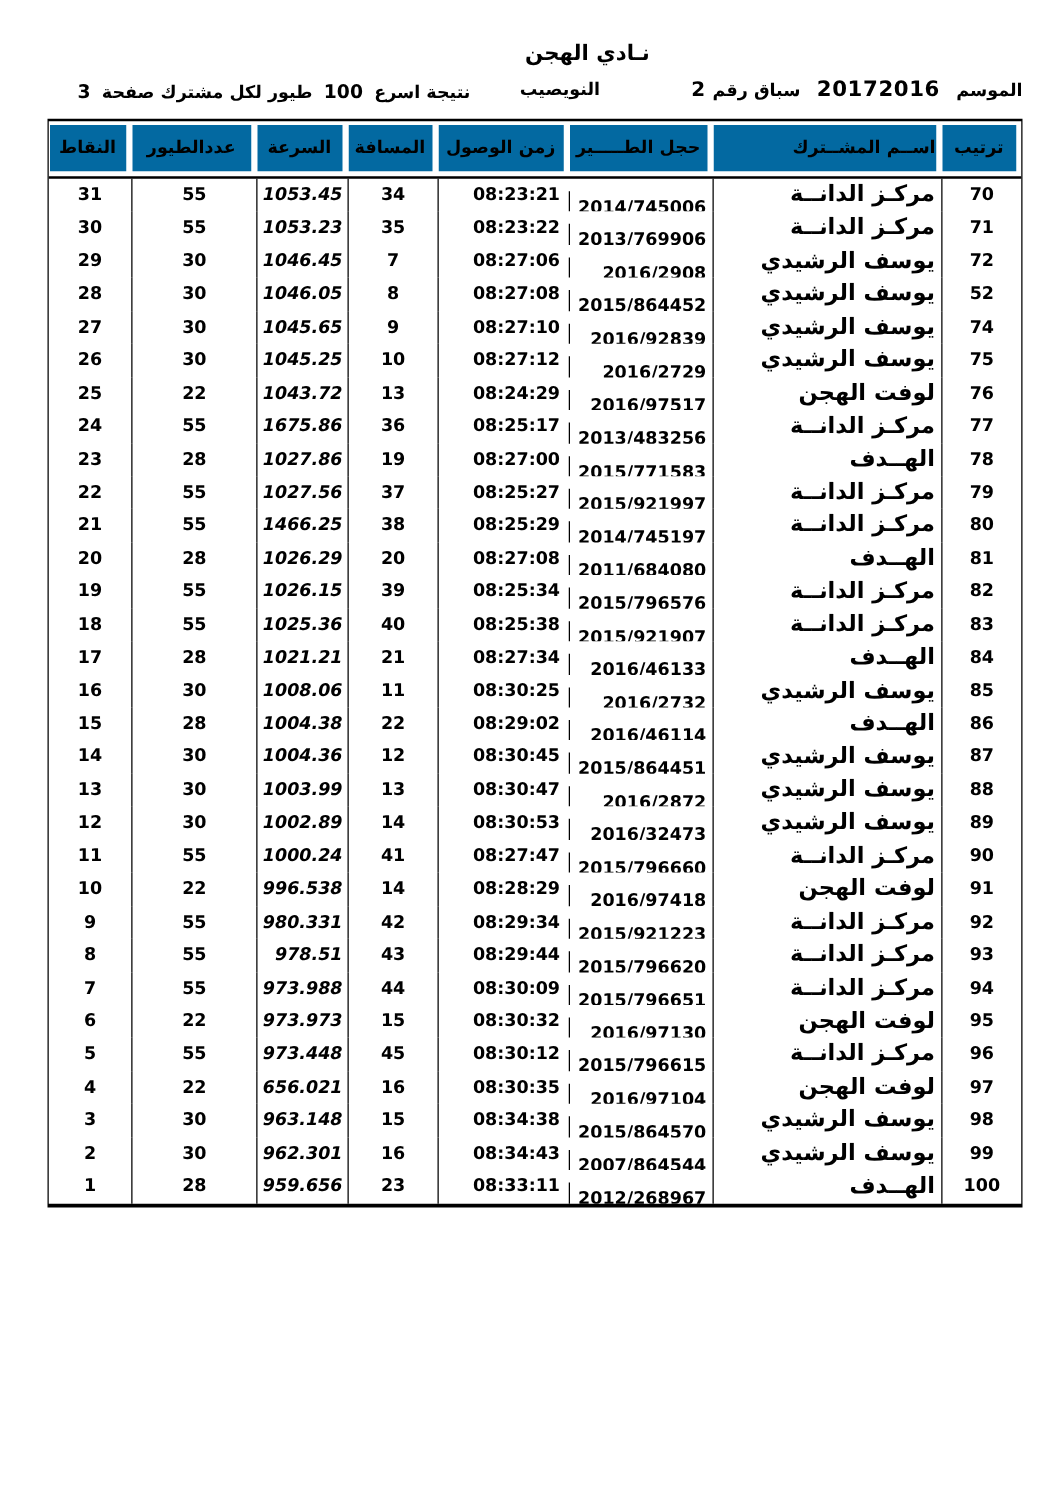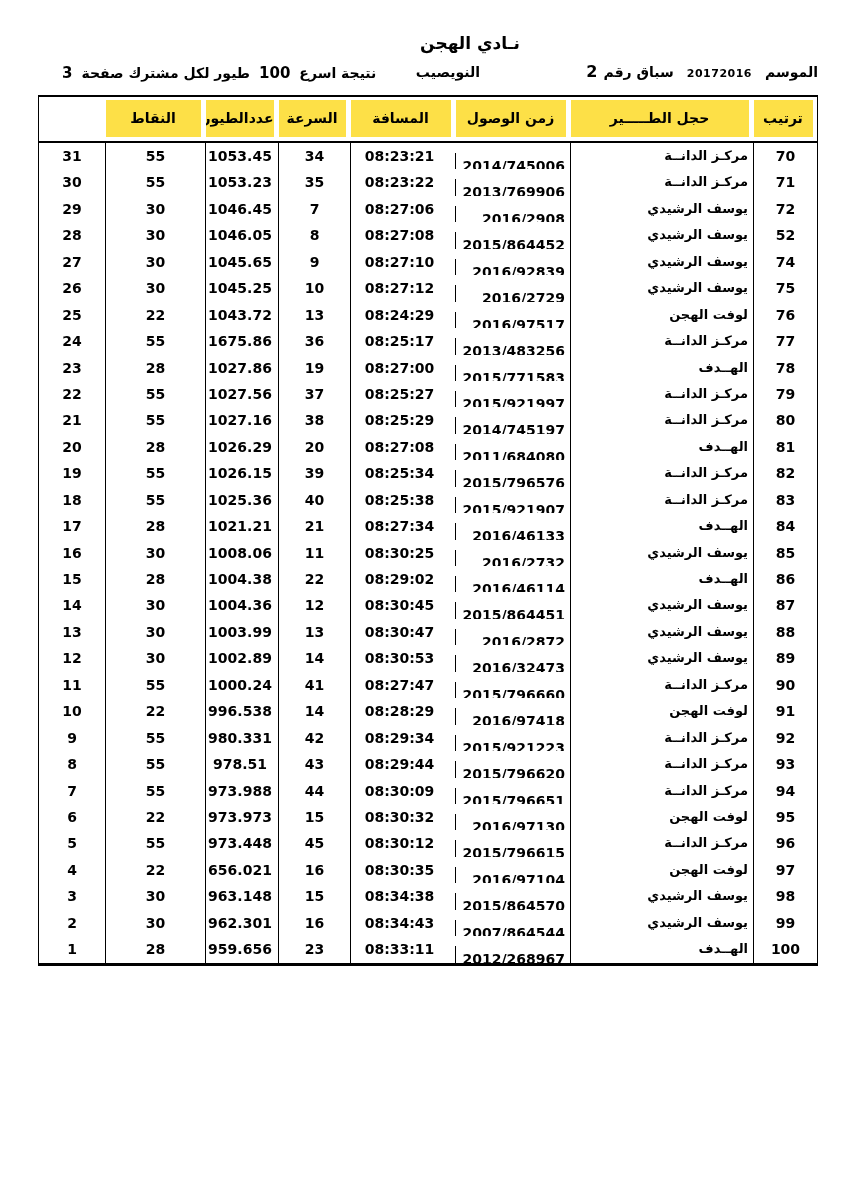--- a/index.html
+++ b/index.html
@@ -25,21 +25,21 @@
 
   
   .subtitle {
     position: absolute; top: 62px; right: 30px; left: 38px; height: 26px;
     font-weight: bold; font-size: 14px;
   }
   .sub-race {
     position: absolute; right: 0; top: 0;
     display: flex; align-items: baseline; gap: 13px; white-space: nowrap;
   }
-  .sub-race .num-big { font-size: 11px; letter-spacing: 0.5px; }
+  .sub-race .num-big { font-size: 17px; letter-spacing: 0.5px; }
   .sub-race .num-mid { font-size: 16px; }
   .sub-location { position: absolute; right: 338px; top: 2px; white-space: nowrap; text-align: right; }
   .sub-result {
     position: absolute; left: 16px; top: 2px;
     display: flex; align-items: baseline; gap: 9px; white-space: nowrap;
   }
   .sub-result .num { font-size: 15px; }
   .sub-result .page-num { margin-left: 8px; }
 
   
@@ -52,46 +52,46 @@
   }
   .grid-row {
     display: grid;
     grid-template-columns: 64px 183px 115px 105px 72px 73px 100px 66px;
   }
   .thead {
     border-bottom: 2px solid #000;
     padding: 0 2px;
   }
   .th {
-    background: #fde047;
+    background: #0369a1;
     margin: 3px 2.5px 4px 2.5px;
     height: 37px; line-height: 37px;
     font-size: 14px; font-weight: bold;
     text-align: center;
     white-space: nowrap; overflow: hidden;
   }
   .th.h-name { text-align: right; padding-left: 14px; }
   .th.h-ring { text-align: center; }
 
   .tr { height: 26.45px; }
   .td {
     font-weight: bold; font-size: 14px;
     line-height: 26.45px;
     white-space: nowrap; overflow: hidden;
     border-left: 1px solid #000;
   }
   .td:last-child { border-left: none; }
   .c-center { text-align: center; }
-  .td.c-name { text-align: left; direction: ltr; padding-left: 6px; font-size: 13px; }
+  .td.c-name { text-align: left; direction: ltr; padding-left: 6px; font-size: 18px; }
   
   .td.c-name { direction: rtl; text-align: right; padding-right: 5px; padding-left: 0; }
   .td.c-ring  { text-align: left; padding-left: 5px; direction: ltr; margin-top: 10px; }
   .td.c-ring  { direction: rtl; text-align: right; padding-right: 5px; }
-  .td.c-time  { text-align: center; padding-right: 7px; }
-  .td.c-speed { text-align: center; padding-right: 4px; }
+  .td.c-time  { text-align: right; padding-right: 7px; }
+  .td.c-speed { text-align: right; padding-right: 4px; font-style: italic; }
 </style>
 </head>
 <body>
 
 <div class="page">
 
   <div class="doc-title">نـادي الهجن</div>
 
   <div class="subtitle">
     <div class="sub-race">
@@ -105,20 +105,21 @@
       <span>نتيجة اسرع</span>
       <span class="num">100</span>
       <span>طيور لكل مشترك صفحة</span>
       <span class="num page-num">3</span>
     </div>
   </div>
 
   <div class="rtable">
     <div class="thead grid-row">
       <div class="th">ترتيب</div>
+      <div class="th h-name">اســم المشــترك</div>
       <div class="th h-ring">حجل الطـــــير</div>
       <div class="th">زمن الوصول</div>
       <div class="th">المسافة</div>
       <div class="th">السرعة</div>
       <div class="th">عددالطيور</div>
       <div class="th">النقاط</div>
     </div>
     <div class="tbody">
         <div class="tr grid-row">
     <div class="td c-center">70</div>
@@ -219,21 +220,21 @@
     <div class="td c-speed">1027.56</div>
     <div class="td c-center">55</div>
     <div class="td c-center">22</div>
   </div>
         <div class="tr grid-row">
     <div class="td c-center">80</div>
     <div class="td c-name">مركـز الدانــة</div>
     <div class="td c-ring">2014/745197</div>
     <div class="td c-time">08:25:29</div>
     <div class="td c-center">38</div>
-    <div class="td c-speed">1027.16</div>
+    <div class="td c-speed">1466.25</div>
     <div class="td c-center">55</div>
     <div class="td c-center">21</div>
   </div>
         <div class="tr grid-row">
     <div class="td c-center">81</div>
     <div class="td c-name">الهــدف</div>
     <div class="td c-ring">2011/684080</div>
     <div class="td c-time">08:27:08</div>
     <div class="td c-center">20</div>
     <div class="td c-speed">1026.29</div>

